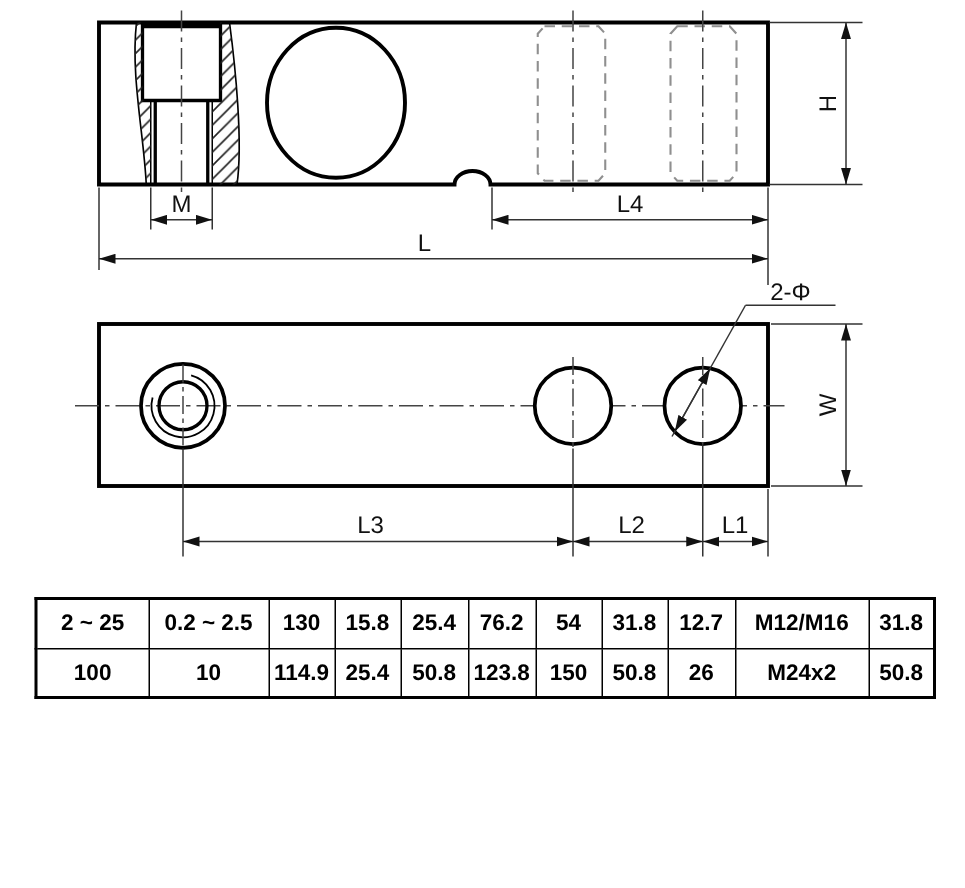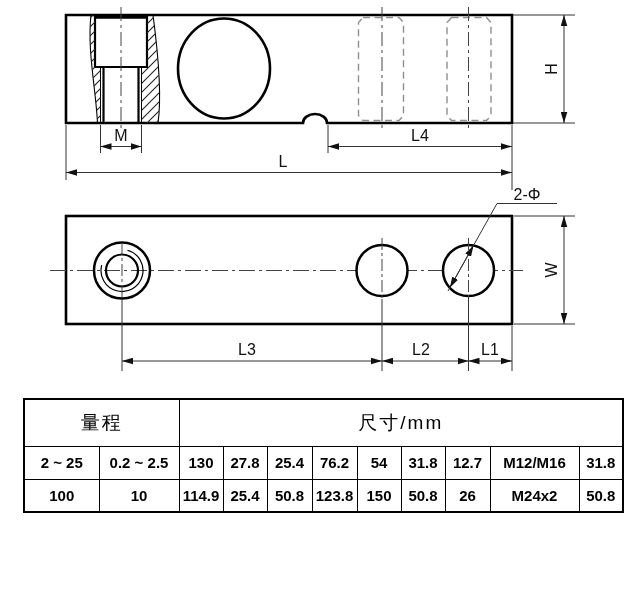--- a/index.html
+++ b/index.html
@@ -146,29 +146,25 @@
     <col style="width:44px">
         <col style="width:45px">
         <col style="width:45px">
     <col style="width:44px">
         <col style="width:44px">
         <col style="width:45px">
     <col style="width:89px">
         <col style="width:44px">
   </colgroup>
   <tbody>
-        <tr class="grp">
-    <td colspan="2">量程</td>
-    <td colspan="9">尺寸/mm</td>
-  </tr>
   <tr class="data">
     <td>2 ~ 25</td>
     <td>0.2 ~ 2.5</td>
     <td>130</td>
-    <td>27.8</td>
+    <td>15.8</td>
     <td>25.4</td>
     <td>76.2</td>
     <td>54</td>
     <td>31.8</td>
     <td>12.7</td>
     <td>M12/M16</td>
     <td>31.8</td>
   </tr>
   <tr class="data">
     <td>100</td>

